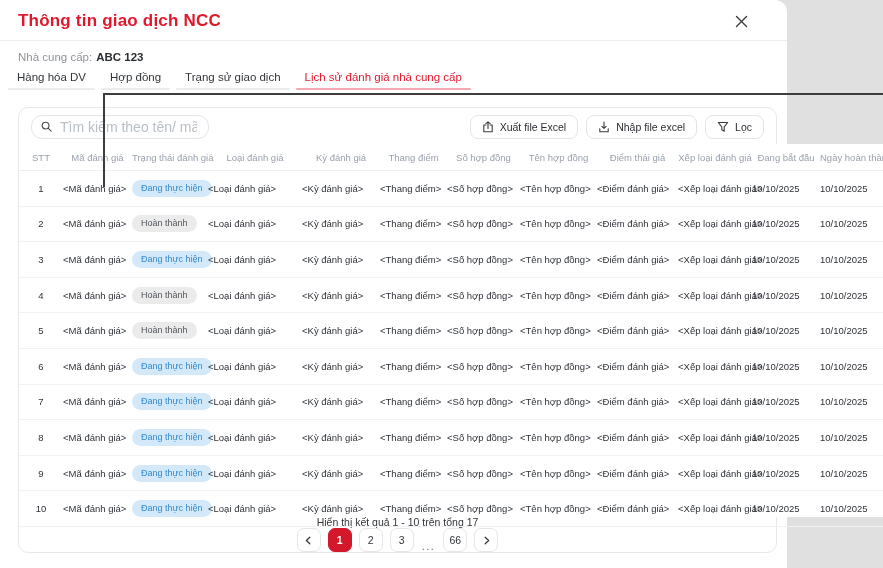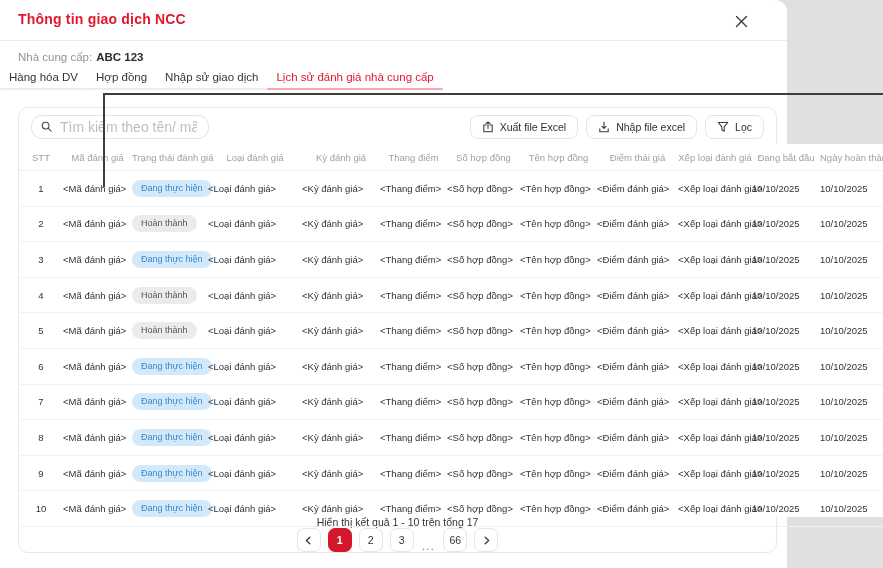--- a/index.html
+++ b/index.html
@@ -2,28 +2,28 @@
 <html><head>
 <meta charset="utf-8">
 <style>
   html,body{margin:0;padding:0;}
   body{background:#e0e0e0;font-family:"Liberation Sans","DejaVu Sans",sans-serif;}
   .stage{position:relative;width:883px;height:568px;overflow:hidden;background:#e0e0e0;}
 
   
   .modal{position:absolute;left:0;top:0;width:787px;height:568px;background:#fff;border-radius:0 12px 0 0;}
   .modal-header{position:relative;height:40px;border-bottom:1px solid #ededee;}
-  .modal-title{position:absolute;left:18px;top:11px;margin:0;font-size:14px;font-weight:700;color:#e1182d;letter-spacing:.2px;}
+  .modal-title{position:absolute;left:18px;top:11px;margin:0;font-size:17px;font-weight:700;color:#e1182d;letter-spacing:.2px;}
   .close-btn{position:absolute;right:36px;top:11px;width:20px;height:20px;border:none;background:none;padding:2px;cursor:pointer;color:#3c3c3c;display:flex;align-items:center;justify-content:center;}
 
   .supplier{position:absolute;left:18px;top:51px;font-size:11.5px;color:#8f949c;}
   .supplier .supplier-value{color:#2a2d31;font-weight:700;margin-left:4px;}
 
   
-  .tabs{position:absolute;left:0;top:71px;display:flex;}
+  .tabs{position:absolute;left:8px;top:71px;display:flex;gap:6px;}
   .tab{position:relative;padding:0 9px 7px 9px;font-size:11.5px;color:#33363b;cursor:pointer;white-space:nowrap;}
   .tab::after{content:"";position:absolute;left:0;right:0;bottom:0;height:2.5px;border-radius:2px;background:#ececec;}
   .tab.active{color:#e1182d;}
   .tab.active::after{background:#f5a7b2;}
 
   
   .panel{position:absolute;left:18px;top:107px;width:757px;height:444px;border:1px solid #e7e8ea;border-radius:10px;background:#fff;}
   .toolbar{position:absolute;left:0;right:0;top:0;height:37px;display:flex;align-items:center;justify-content:space-between;padding:0 12px;}
   .search{display:flex;align-items:center;gap:6px;width:158px;height:22px;border:1px solid #e3e4e6;border-radius:11px;padding:0 9px;background:#fff;}
   .search svg{flex:0 0 auto;}
@@ -71,21 +71,21 @@
       </button>
     </div>
 
     <div class="supplier">
       <span>Nhà cung cấp:</span><span class="supplier-value">ABC 123</span>
     </div>
 
     <div class="tabs">
       <div class="tab">Hàng hóa DV</div>
       <div class="tab">Hợp đồng</div>
-      <div class="tab">Nhập sử giao dịch</div>
+      <div class="tab">Trạng sử giao dịch</div>
       <div class="tab active">Lịch sử đánh giá nhà cung cấp</div>
     </div>
 
     <div class="panel">
 
       <div class="toolbar">
         <div class="search">
           <svg width="11" height="11" viewBox="0 0 12 12">
               <circle cx="5" cy="5" r="3.7" stroke="#4a4a4a" stroke-width="1.2" fill="none"></circle>
               <path d="M7.8 7.8 L11 11" stroke="#4a4a4a" stroke-width="1.2" stroke-linecap="round"></path>

